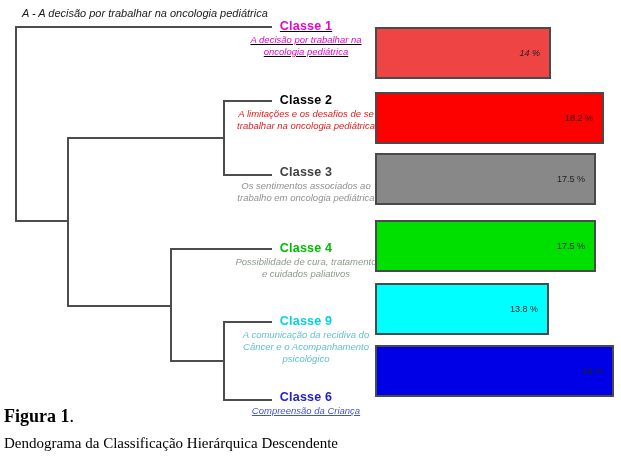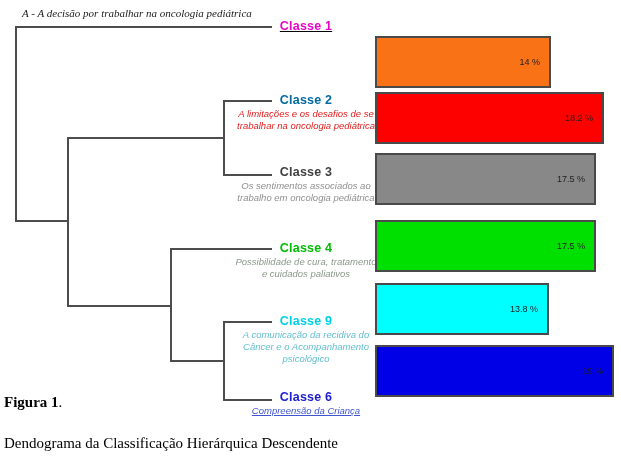--- a/index.html
+++ b/index.html
@@ -6,37 +6,37 @@
   #canvas{
     position:relative;width:621px;height:465px;background:#ffffff;
     font-family:"Liberation Sans",sans-serif;overflow:hidden;
   }
   
   .hl,.vl{position:absolute;background:#4d4d4d;}
   .hl{height:2px;}
   .vl{width:2px;}
   
   .branch{
-    position:absolute;font-family:Liberation Serif, serif;font-size:11px;
+    position:absolute;font-family:Liberation Sans, sans-serif;font-size:11px;
     color:#1a1a1a;white-space:nowrap;
   }
   .branch.italic{font-style:italic;}
   
   .clabel{position:absolute;left:232px;width:148px;text-align:center;}
   .clabel .head{font-size:12.5px;font-weight:bold;line-height:14px;letter-spacing:.2px;}
   .clabel .desc{font-size:9.5px;font-style:italic;line-height:12px;margin-top:1px;}
   
   .bar{
     position:absolute;left:375px;height:52px;border:2px solid #4a4a4a;
     box-sizing:border-box;display:flex;align-items:center;justify-content:flex-end;
   }
   .bar .pct{font-size:9px;color:#1f1f1f;padding-right:9px;white-space:nowrap;}
   
   .caption{position:absolute;left:4px;font-family:"Liberation Serif",serif;color:#000;}
-  .cap1{top:394px;font-size:15px;}
+  .cap1{top:406px;font-size:18px;}
   .cap1 b{font-weight:bold;}
   .cap2{top:435px;font-size:15px;}
 </style>
 </head>
 <body>
 
 <div id="canvas">
 
   <div class="hl" style="left:15px;top:26px;width:257px;"></div>
   <div class="vl" style="left:15px;top:26px;height:196px;"></div>
@@ -51,43 +51,44 @@
   <div class="hl" style="left:170px;top:248px;width:102px;"></div>
   <div class="hl" style="left:170px;top:360px;width:55px;"></div>
   <div class="vl" style="left:223px;top:321px;height:80px;"></div>
   <div class="hl" style="left:223px;top:321px;width:49px;"></div>
   <div class="hl" style="left:223px;top:399px;width:49px;"></div>
 
   <div class="branch italic" style="left:22px;top:7px;">A - A decisão por trabalhar na oncologia pediátrica</div>
 
   <div class="clabel" style="top:19px;text-decoration:underline;">
     <div class="head" style="color: rgb(230, 6, 200);">Classe 1</div>
+    <div class="desc" style="color: rgb(230, 6, 200);">A decisão por trabalhar na oncologia pediátrica</div>
   </div>
   <div class="clabel" style="top:93px;">
-    <div class="head" style="color: #0369a1; text-align: center;">Classe 2</div>
+    <div class="head" style="color: #000000; text-align: center;">Classe 2</div>
     <div class="desc" style="color: rgb(224, 32, 32);">A limitações e os desafios de se trabalhar na oncologia pediátrica</div>
   </div>
   <div class="clabel" style="top:165px;">
     <div class="head" style="color: rgb(64, 64, 64);">Classe 3</div>
     <div class="desc" style="color: rgb(144, 144, 144);">Os sentimentos associados ao trabalho em oncologia pediátrica</div>
   </div>
   <div class="clabel" style="top:241px;">
     <div class="head" style="color: rgb(0, 189, 0);">Classe 4</div>
     <div class="desc" style="color: rgb(139, 153, 139);">Possibilidade de cura, tratamento e cuidados paliativos</div>
   </div>
   <div class="clabel" style="top:314px;">
     <div class="head" style="color: rgb(0, 208, 232);">Classe 9</div>
     <div class="desc" style="color: rgb(98, 191, 208);">A comunicação da recidiva do Câncer e o Acompanhamento psicológico</div>
   </div>
   <div class="clabel" style="top:390px;">
     <div class="head" style="color: rgb(32, 32, 207);">Classe 6</div>
     <div class="desc" style="color: rgb(64, 85, 207); text-decoration: underline;">Compreensão da Criança</div>
   </div>
 
-  <div class="bar" style="top: 36px; width: 176px; background: #f97316;">
+  <div class="bar" style="top: 27px; width: 176px; background: #ef4444; font-style: italic;">
     <span class="pct">14 %</span>
   </div>
   <div class="bar" style="top: 92px; width: 229px; background: rgb(253, 0, 0);">
     <span class="pct">18.2 %</span>
   </div>
   <div class="bar" style="top: 153px; width: 221px; background: rgb(136, 136, 136);">
     <span class="pct">17.5 %</span>
   </div>
   <div class="bar" style="top: 220px; width: 221px; background: rgb(0, 224, 0);">
     <span class="pct">17.5 %</span>

